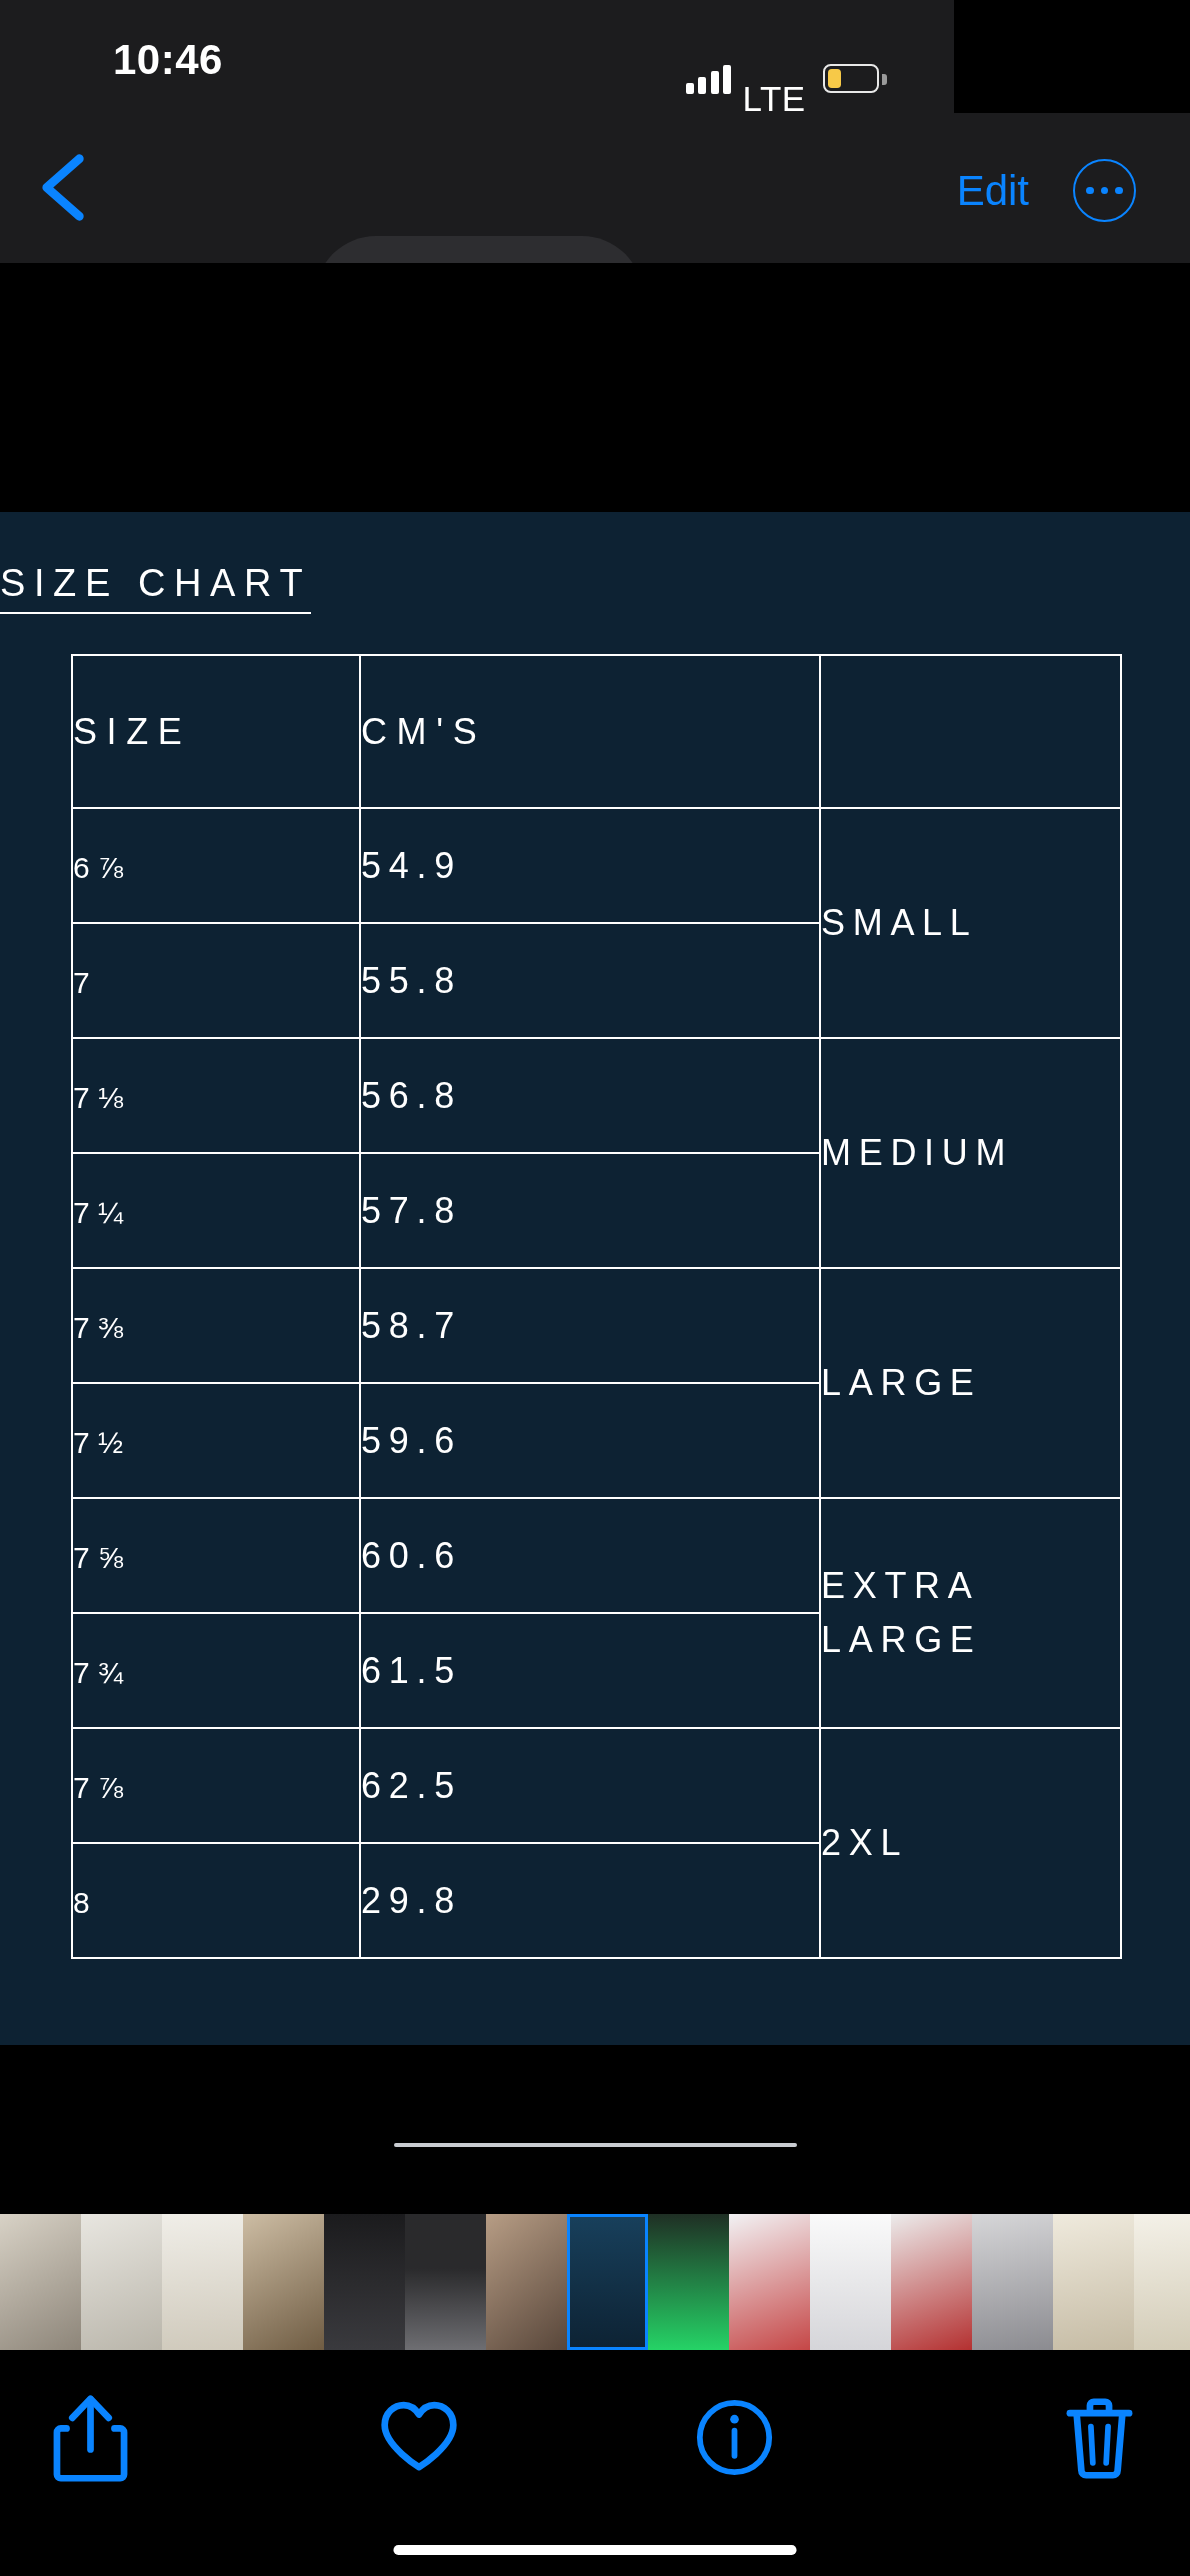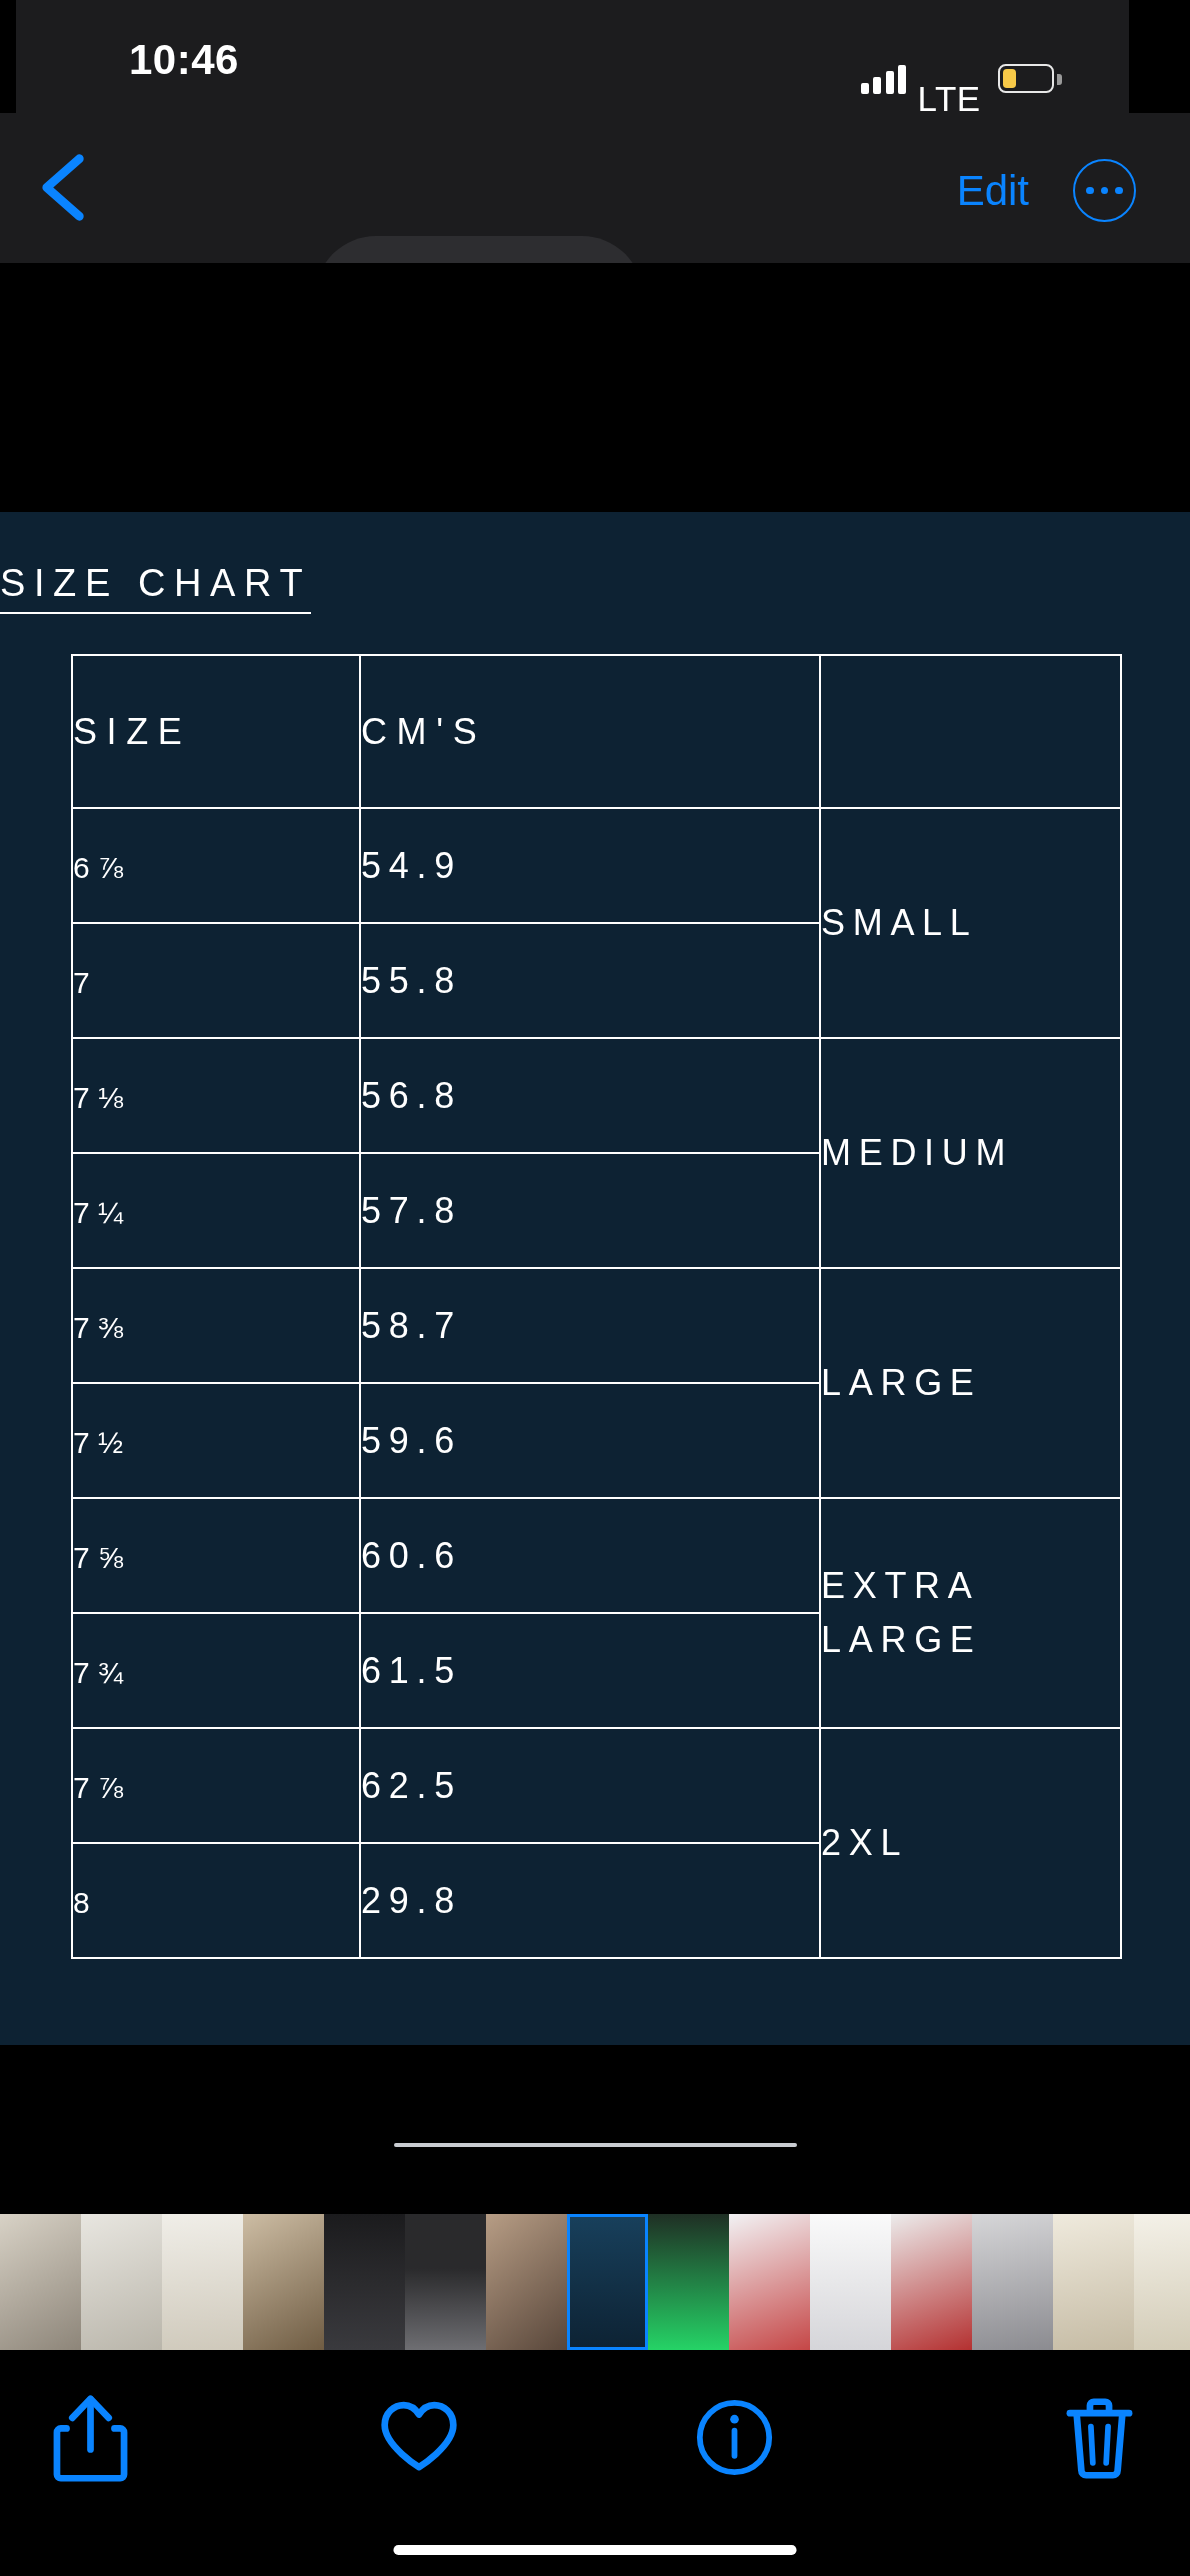--- a/index.html
+++ b/index.html
@@ -13,22 +13,22 @@
   .screen {
     position: relative;
     width: 1190px;
     height: 2576px;
     background: #000;
   }
 
   
   .status-bar {
     position: absolute;
-    top: 0; left: 16px;
-    width: 1113px;
+    top: 0; left: 0;
+    width: 954px;
     height: 113px;
     background: #1c1c1e;
     color: #fff;
   }
   .status-time {
     position: absolute;
     left: 113px;
     top: 36px;
     font-size: 42px;
     font-weight: 600;

